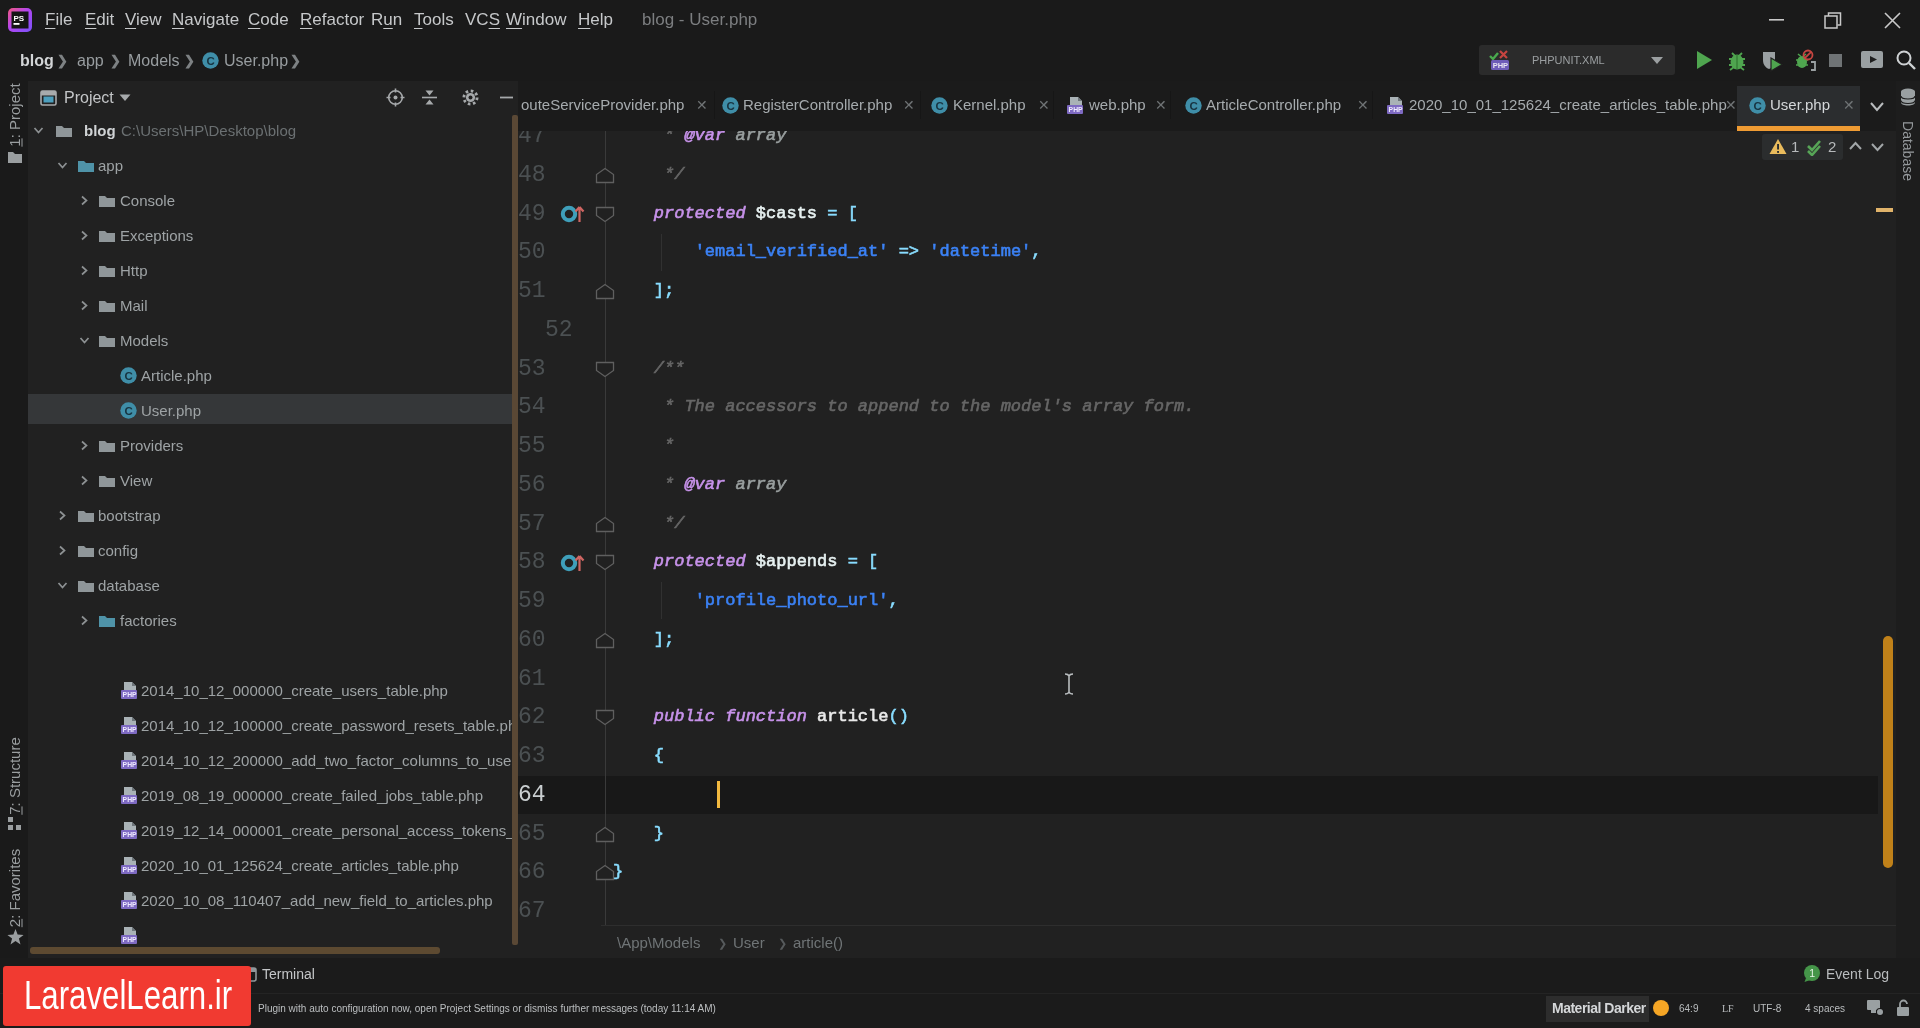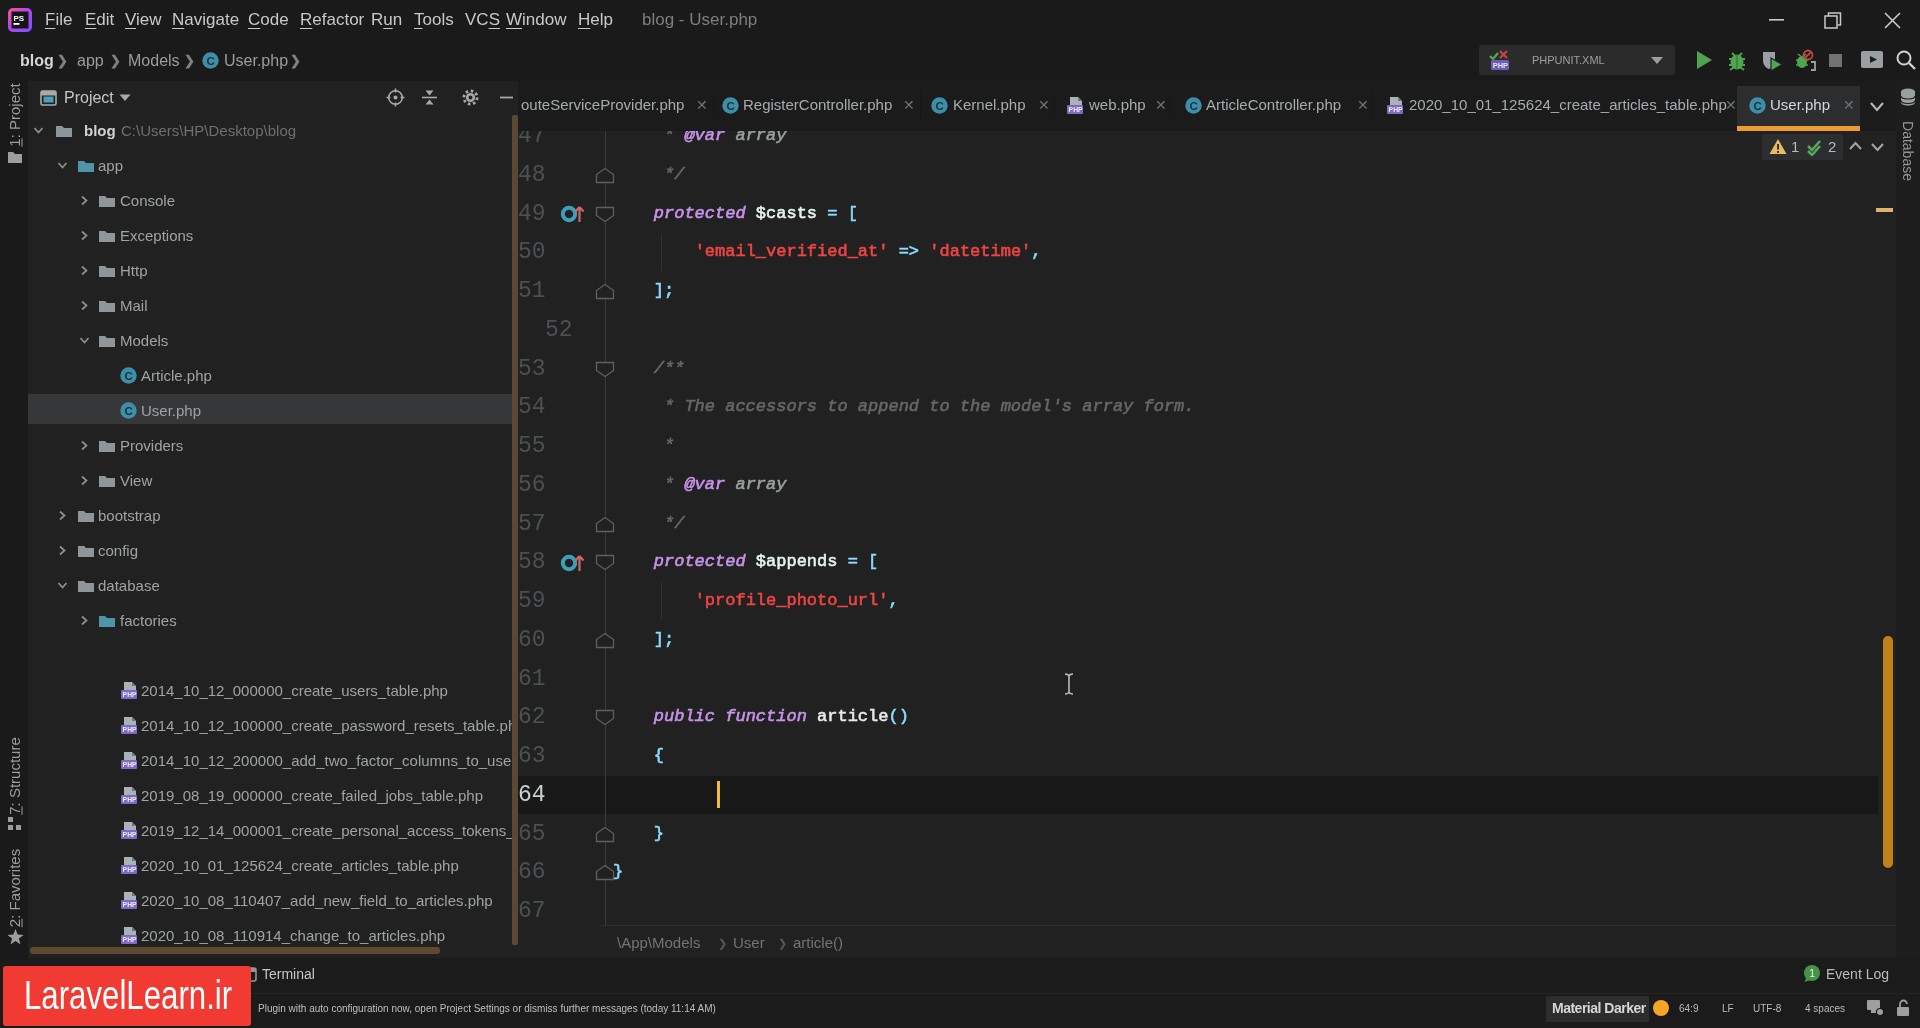--- a/index.html
+++ b/index.html
@@ -4,21 +4,21 @@
 <style>
 html,body{margin:0;padding:0;}
 body{width:1920px;height:1028px;background:#212121;font-family:"Liberation Sans",sans-serif;overflow:hidden;position:relative;}
 .a{position:absolute;}
 .cl{position:absolute;left:95px;font-family:"Liberation Mono",monospace;height:38.75px;line-height:38.75px;font-size:17px;white-space:pre;-webkit-text-stroke:0.6px currentColor;color:#dfe9e9;}
 .ln{position:absolute;left:0px;width:34px;text-align:left;height:38.75px;line-height:38.75px;font-family:"Liberation Mono",monospace;font-size:23px;color:#4b5052;}
 .kw{color:#c792ea;font-style:italic;}
 .cm{color:#666666;font-style:italic;}
 .tag{color:#c792ea;font-style:italic;}
 .typ{color:#999f9f;font-style:italic;}
-.str{color:#ef4444;}
+.str{color:#3b82f6;}
 .op{color:#89ddff;}
 .vr{color:#e7f1f1;}
 .fn{color:#e9e9e9;}
 .menu-item{position:absolute;top:0;height:40px;line-height:40px;font-size:17px;color:#c6c8ca;}
 .menu-item u{text-decoration:underline;text-underline-offset:3px;}
 .treerow{position:absolute;height:35px;line-height:35px;font-size:15px;color:#9ea3a5;white-space:nowrap;}
 .tarr{position:absolute;width:12px;height:12px;}
 .tabtxt{position:absolute;top:0;height:38px;line-height:38px;font-size:15px;color:#a6abae;white-space:nowrap;}
 .tsep{position:absolute;top:10px;height:28px;width:1px;background:#161616;}
 .tabx{position:absolute;top:0;height:38px;line-height:38px;font-size:14px;color:#6f7375;}
@@ -366,21 +366,20 @@
       </svg>
   <span style="position:absolute;left:113px;">2020_10_08_110407_add_new_field_to_articles.php</span>
  </div>
  <div class="treerow" style="top:836.5px;left:0;width:488px;">
   <svg style="position:absolute;left:92px;top:8px;" width="19" height="19">
         <path d="M4 1 h8 l4 4 v8 h-12 z" fill="#a9b2b6"></path>
         <path d="M12 1 l4 4 h-4 z" fill="#6d757a"></path>
         <rect x="1" y="9" width="16" height="9" rx="1" fill="#7e6ac2"></rect>
         <text x="2.6" y="16" font-size="6.8" font-weight="bold" font-family="Liberation Sans" fill="#efeaff">PHP</text>
       </svg>
-  <span style="position:absolute;left:113px;">2020_10_08_110914_change_to_articles.php</span>
  </div>
 </div>
 
 <div class="a" style="left:512px;top:115px;width:6px;height:830px;background:#5a4835;border-radius:2px;"></div>
 
 <div class="a" style="left:30px;top:947px;width:410px;height:7px;background:#5d4a31;border-radius:3px;"></div>
 
 <div id="tabbar" class="a" style="left:518px;top:81px;width:1378px;height:50px;background:#1b1b1b;overflow:hidden;z-index:5;">
  <div class="tabtxt" style="left:3px;top:5px;">outeServiceProvider.php</div>
  <div class="tabx" style="left:178px;top:5px;">✕</div>
@@ -592,21 +591,21 @@
  <text x="7.2" y="13" font-size="10.5" font-family="Liberation Sans" fill="#e8f5e9">1</text>
 </svg>
 <div class="a sbar" style="left:1826px;top:958px;height:35px;line-height:32px;font-size:14px;">Event Log</div>
 
 <div class="a" style="left:0;top:993px;width:1920px;height:35px;background:#1b1b1b;border-top:1px solid #242424;box-sizing:border-box;"></div>
 <div class="a sbar" style="left:258px;top:993px;height:35px;line-height:32px;color:#bcbfc1;">Plugin with auto configuration now, open Project Settings or dismiss further messages (today 11:14 AM)</div>
 <div class="a" style="left:1546px;top:996px;width:103px;height:26px;background:#2d2d2d;"></div>
 <div class="a sbar" style="left:1552px;top:993px;height:35px;line-height:31px;font-weight:bold;color:#d5d7d9;font-size:14px;letter-spacing:-0.5px;">Material Darker</div>
 <div class="a" style="left:1653px;top:1000px;width:16px;height:16px;border-radius:50%;background:#f6a625;"></div>
 <div class="a sbar" style="left:1679px;top:993px;height:35px;line-height:31px;">64:9</div>
-<div class="a sbar" style="left:1722px;top:993px;height:35px;line-height:31px;">LF</div>
+<div class="a sbar" style="left:1722px;top:993px;height:35px;line-height:31px;font-family:Liberation Serif, serif;">LF</div>
 <div class="a sbar" style="left:1753px;top:993px;height:35px;line-height:31px;">UTF-8</div>
 <div class="a sbar" style="left:1805px;top:993px;height:35px;line-height:31px;">4 spaces</div>
 <svg class="a" style="left:1866px;top:999px;" width="19" height="18">
  <rect x="1" y="1" width="13" height="10" rx="1" fill="#9aa0a2"></rect>
  <rect x="5" y="11" width="5" height="3" fill="#9aa0a2"></rect>
  <circle cx="14" cy="13" r="4" fill="#181818"></circle>
  <circle cx="14" cy="13" r="3" fill="#9aa0a2"></circle>
 </svg>
 <svg class="a" style="left:1896px;top:999px;" width="16" height="18">
  <rect x="1" y="8" width="12" height="9" rx="1" fill="#9aa0a2"></rect>

